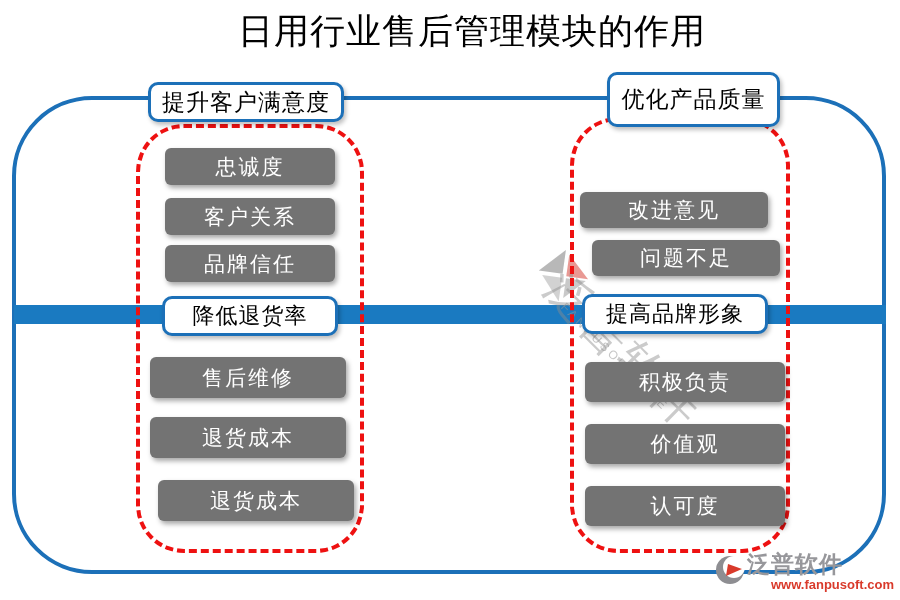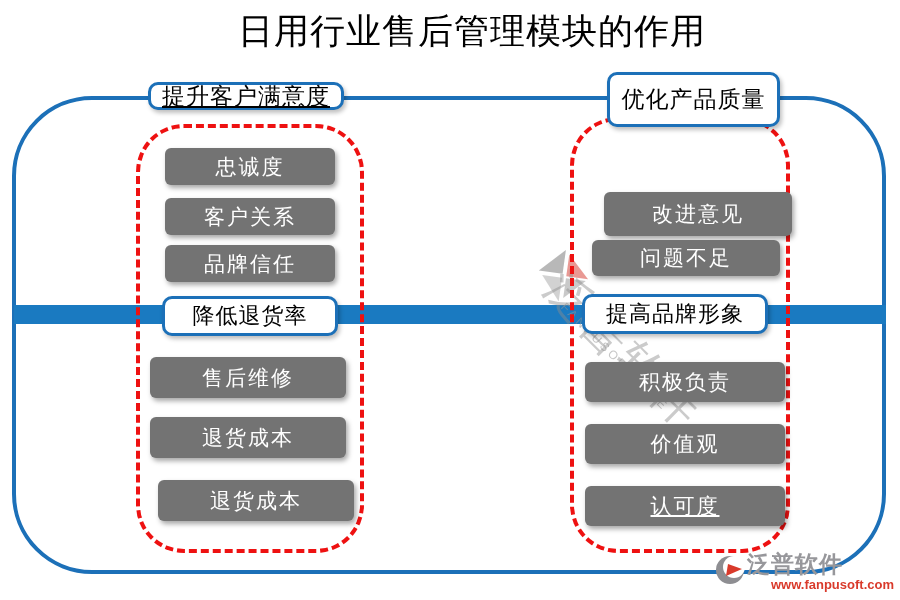--- a/index.html
+++ b/index.html
@@ -25,44 +25,44 @@
   }
   .dashed.left{left:136px;top:124px;width:228px;height:429px;}
   .dashed.right{left:570px;top:117px;width:220px;height:436px;}
   .white-label{
     position:absolute;box-sizing:border-box;background:#ffffff;
     border:3px solid #1c70b8;border-radius:10px;z-index:4;
     display:flex;align-items:center;justify-content:center;
     font-size:23px;color:#000;letter-spacing:1px;white-space:nowrap;
     box-shadow:2px 3px 4px rgba(0,0,0,0.25);
   }
-  .hdr-left{left:148px;top:82px;width:196px;height:28px;text-decoration:underline;}
+  .hdr-left{left:148px;top:82px;width:196px;height:40px;}
   .hdr-right{left:607px;top:72px;width:173px;height:55px;}
   .mid-left{left:162px;top:296px;width:176px;height:40px;font-size:22px;}
   .mid-right{left:582px;top:294px;width:186px;height:40px;font-size:22px;}
   .gold-btn{
     position:absolute;box-sizing:border-box;background:#737373;border-radius:6px;z-index:3;
     display:flex;align-items:center;justify-content:center;
     color:#ffffff;font-size:21px;letter-spacing:2px;white-space:nowrap;
     box-shadow:2px 3px 5px rgba(0,0,0,0.35);
   }
   
   .lt0{left:165px;top:148px;width:170px;height:37px;}
   .lt1{left:165px;top:198px;width:170px;height:37px;}
   .lt2{left:165px;top:245px;width:170px;height:37px;}
   .lb0{left:150px;top:357px;width:196px;height:41px;}
   .lb1{left:150px;top:417px;width:196px;height:41px;}
   .lb2{left:158px;top:480px;width:196px;height:41px;}
   
   .rt0{left:592px;top:143px;width:188px;height:36px;}
-  .rt1{left:604px;top:192px;width:188px;height:44px;}
+  .rt1{left:580px;top:192px;width:188px;height:36px;}
   .rt2{left:592px;top:240px;width:188px;height:36px;}
   .rb0{left:585px;top:362px;width:200px;height:40px;}
   .rb1{left:585px;top:424px;width:200px;height:40px;}
-  .rb2{left:585px;top:486px;width:200px;height:40px;text-decoration:underline;}
+  .rb2{left:585px;top:486px;width:200px;height:40px;}
   
   .wm-text{
     position:absolute;left:575px;top:258px;z-index:1;
     transform:rotate(45deg);transform-origin:top left;
     font-size:46px;color:rgba(140,140,140,0.45);letter-spacing:4px;white-space:nowrap;
   }
   .wm-sub{
     position:absolute;left:568px;top:300px;z-index:1;
     transform:rotate(45deg);transform-origin:top left;
     font-size:12px;color:rgba(150,150,150,0.55);letter-spacing:3px;white-space:nowrap;

